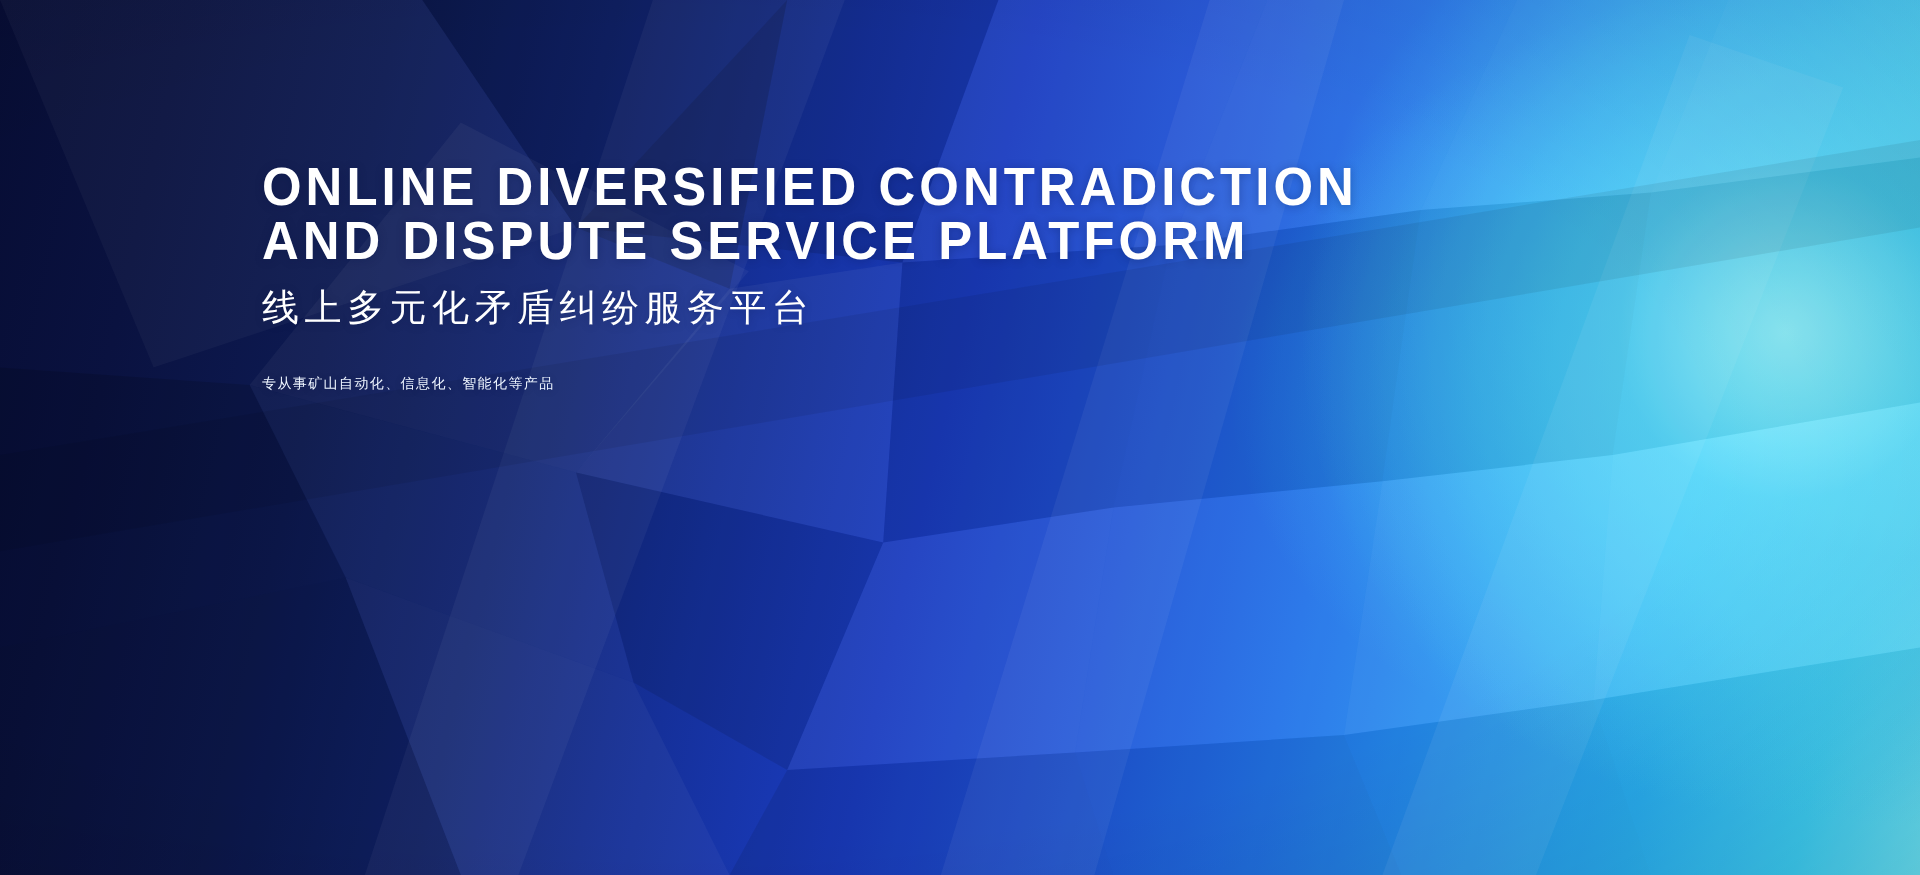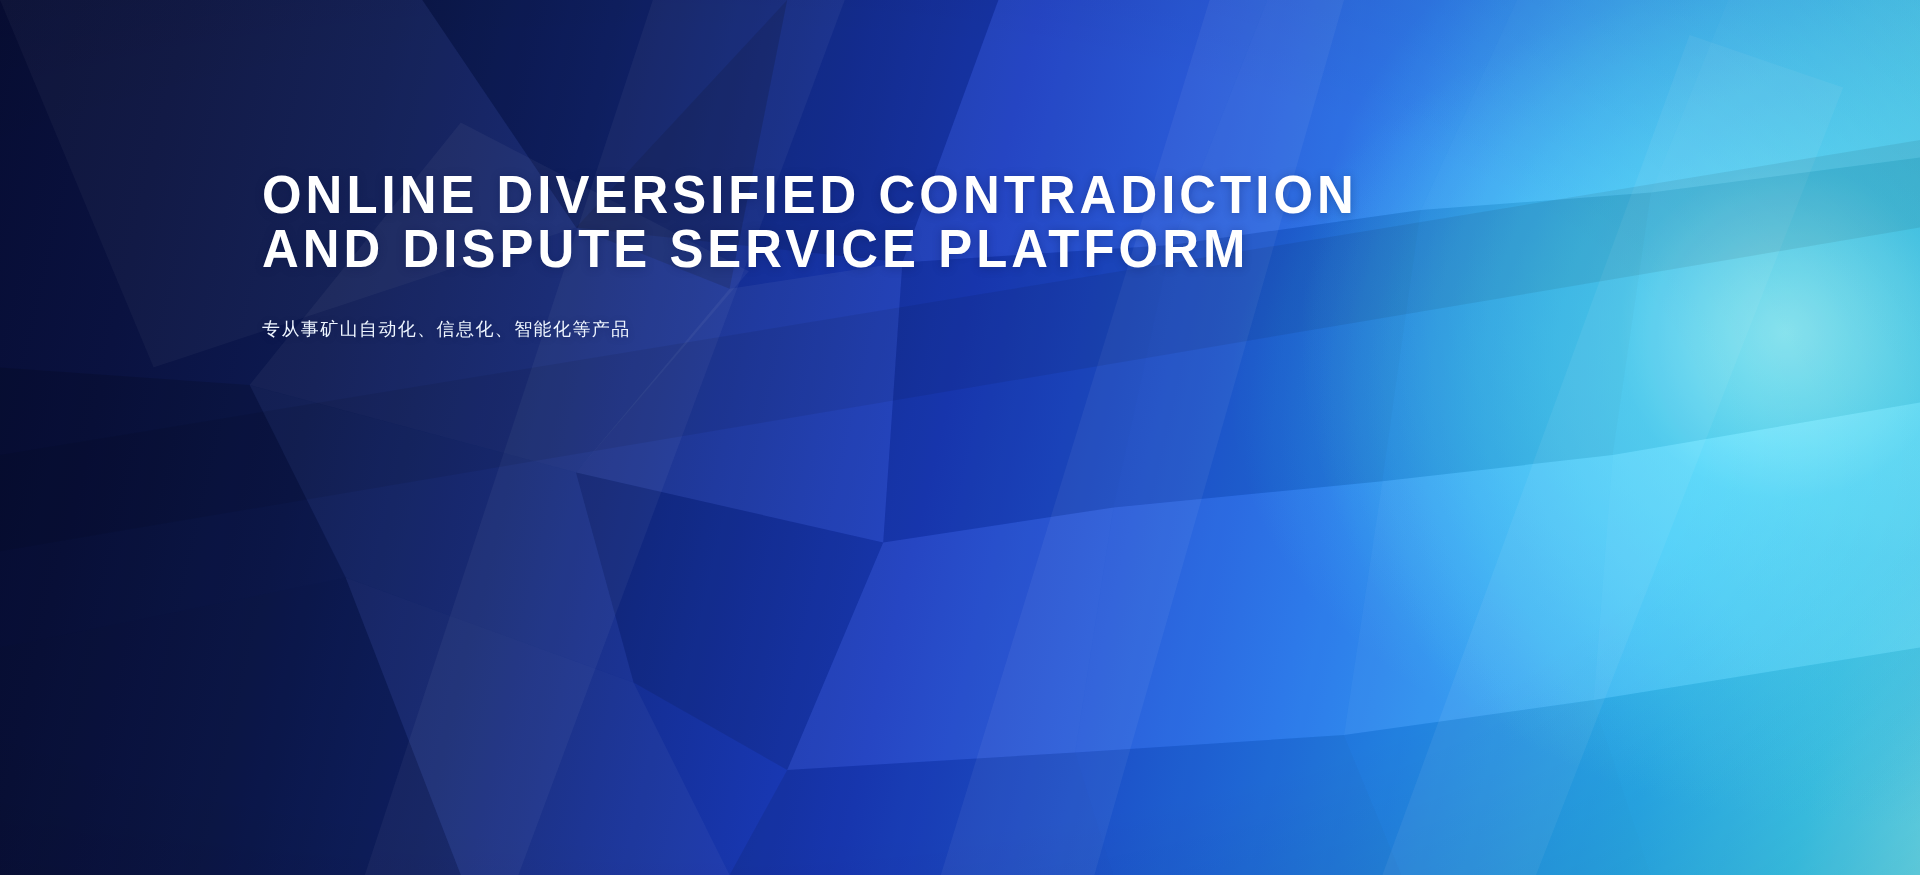--- a/index.html
+++ b/index.html
@@ -80,21 +80,21 @@
 
   
   .vignette {
     position:absolute; inset:0;
     background:radial-gradient(ellipse 120% 110% at 38% 50%, rgba(0,0,0,0) 42%, rgba(0,0,0,0.22) 100%);
   }
 
   
   .content {
     position:absolute;
-    left:262px; top:168px;
+    left:262px; top:160px;
     width:1200px;
   }
 
   .title-en {
     color:#ffffff;
     font-family:"Liberation Sans Narrow","Liberation Sans","DejaVu Sans Condensed",sans-serif;
     font-size:53px;
     font-weight:700;
     line-height:54px;
     letter-spacing:4.2px;
@@ -115,21 +115,21 @@
     line-height:46px;
     letter-spacing:5.5px;
     white-space:nowrap;
     text-shadow:0 1px 9px rgba(0,20,70,0.28);
   }
 
   .body-cn {
     margin-top:36px;
     color:#eef5ff;
     font-family:"DejaVu Sans","Liberation Sans",sans-serif;
-    font-size:18px;
+    font-size:14px;
     font-weight:400;
     line-height:33px;
     letter-spacing:1.4px;
     white-space:nowrap;
     text-shadow:0 1px 7px rgba(0,20,70,0.30);
   }
   .body-cn .line { display:block; }
 </style>
 </head>
 <body>
@@ -171,19 +171,20 @@
 
   <div class="vignette"></div>
 
   <div class="content">
 
     <h1 class="title-en">
       <span class="line">ONLINE DIVERSIFIED CONTRADICTION</span>
       <span class="line">AND DISPUTE SERVICE PLATFORM</span>
     </h1>
 
+    <h2 class="subtitle-cn">线上多元化矛盾纠纷服务平台</h2>
 
     <div class="body-cn">
       <span class="line">专从事矿山自动化、信息化、智能化等产品</span>
     </div>
 
   </div>
 </div>
 
 </body></html>

